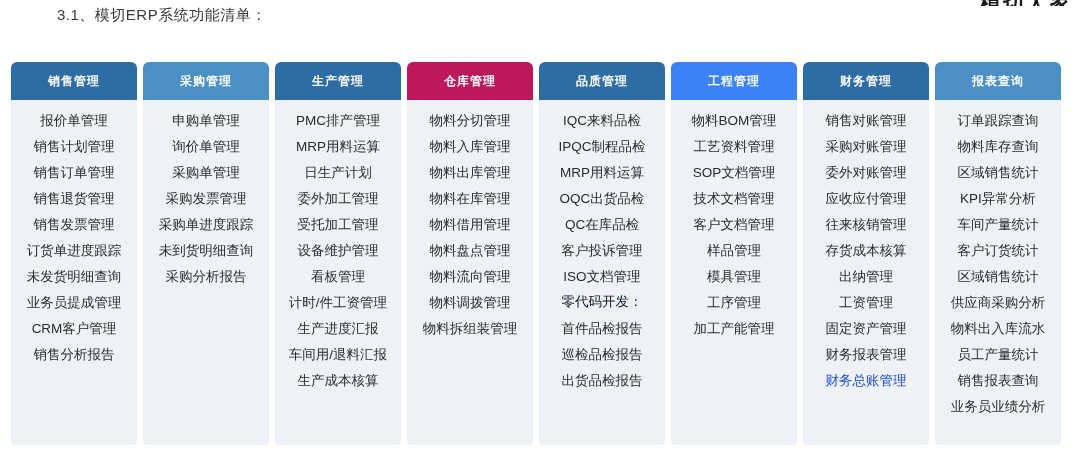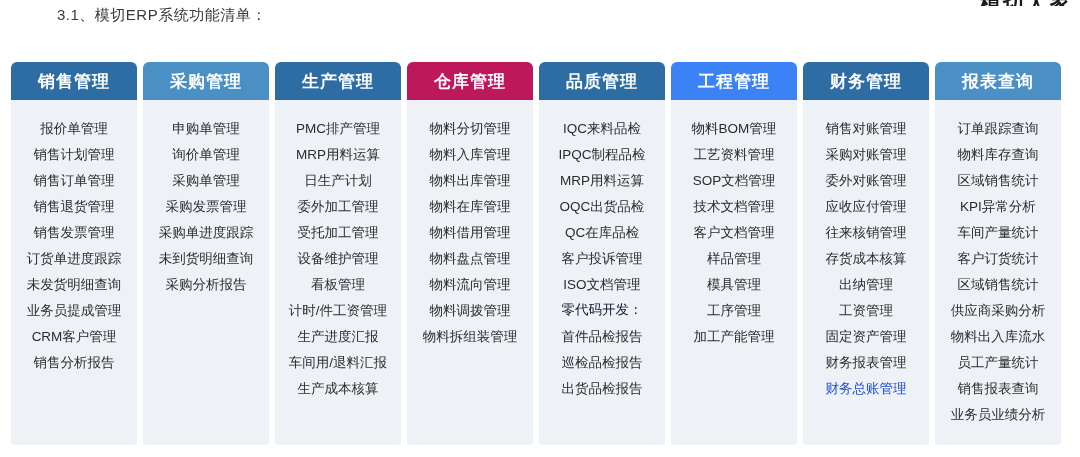--- a/index.html
+++ b/index.html
@@ -45,31 +45,31 @@
   }
   .col {
     width: 126px;
     display: flex;
     flex-direction: column;
   }
   .col-head {
     height: 38px;
     border-radius: 6px 6px 0 0;
     color: #ffffff;
-    font-size: 17px;
+    font-size: 12px;
     font-weight: bold;
     display: flex;
     align-items: center;
     justify-content: center;
     letter-spacing: 1px;
   }
   .col-body {
     background: #eef2f7;
     border-radius: 0 0 4px 4px;
-    padding: 16px 2px 10px 2px;
+    padding: 8px 2px 10px 2px;
     min-height: 345px;
     box-sizing: border-box;
     display: flex;
     flex-direction: column;
     align-items: center;
   }
   .item {
     font-size: 13.5px;
     color: #2b2b2b;
     line-height: 26px;

